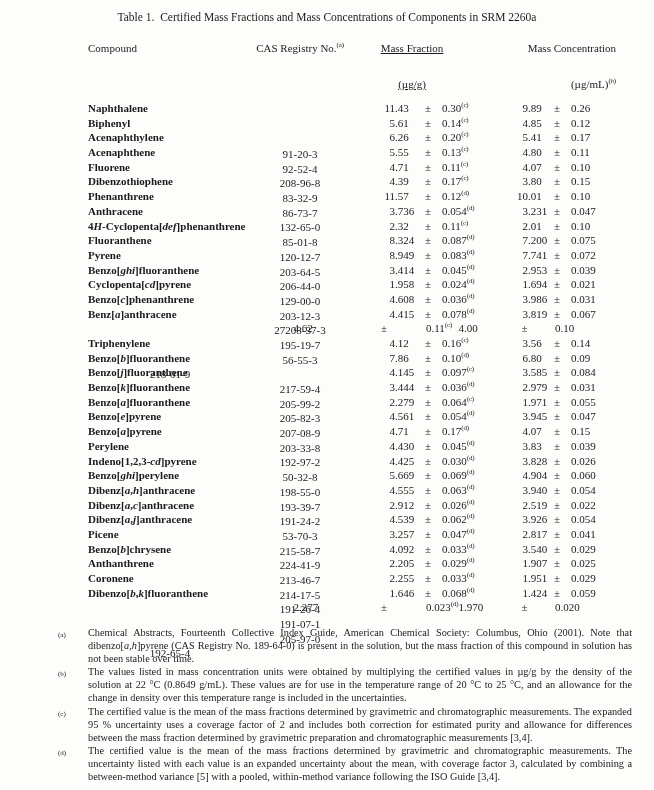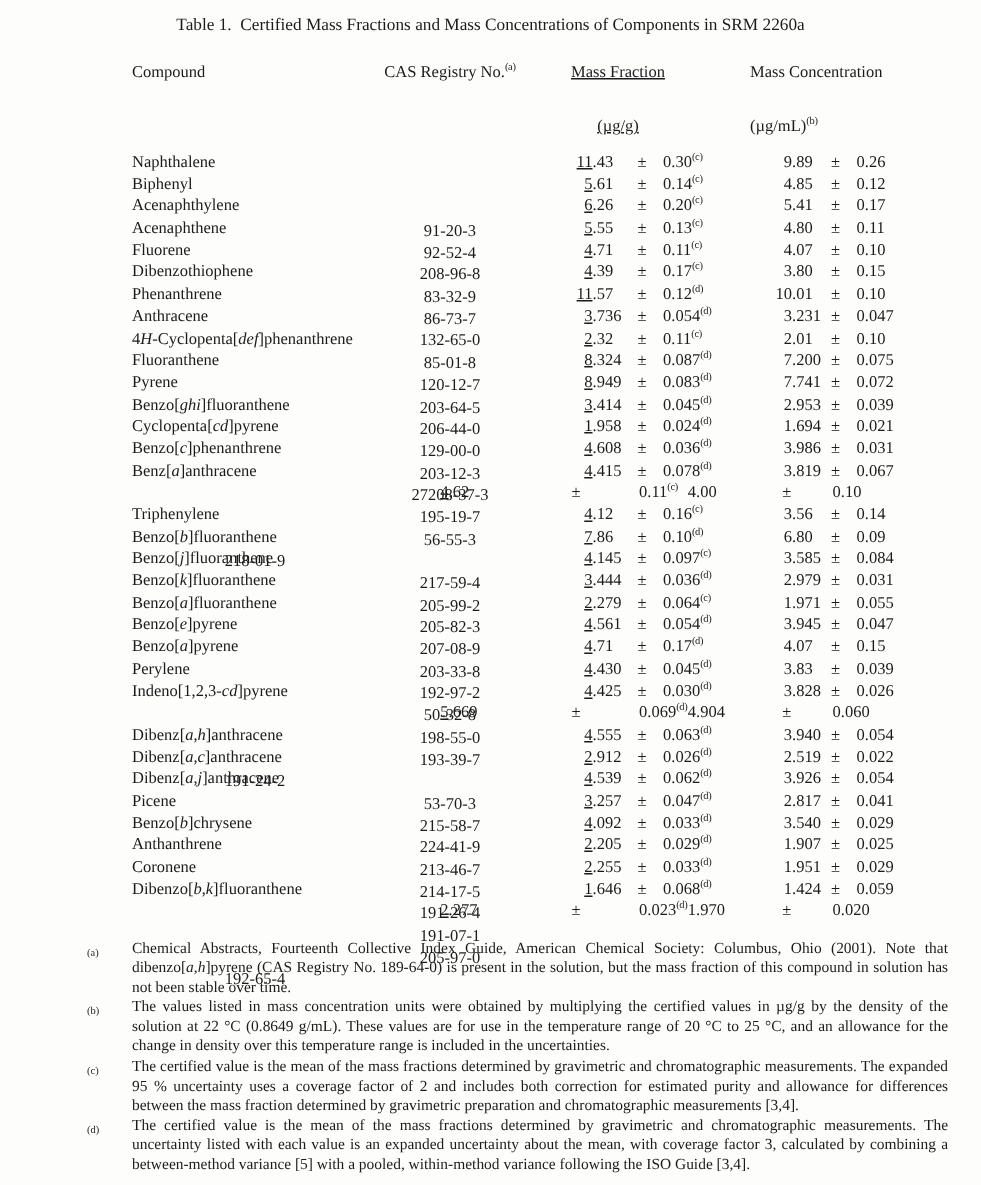--- a/index.html
+++ b/index.html
@@ -18,28 +18,28 @@
   
   .grid{
     display:grid;
     grid-template-columns:164px 96px 72px 16px 64px 49px 16px 65px;
     margin-left:88px;
   }
   .hdr1{position:absolute;top:42px;left:0;width:654px;font-size:11px;}
   .hdr2{position:absolute;top:78px;left:0;width:654px;font-size:11px;}
   .h-cas{text-align:center;white-space:nowrap;}
   .h-mf{grid-column:3/6;text-align:center;padding-right:24px;white-space:nowrap;text-decoration:underline;}
-  .h-mc{grid-column:6/9;text-align:left;padding-right:14px;white-space:nowrap;}
+  .h-mc{grid-column:6/9;text-align:right;padding-right:14px;white-space:nowrap;}
   .rows{position:absolute;top:101px;left:0;width:654px;font-size:11px;}
   .row{height:14.7px;line-height:14.7px;}
-  .c-compound{white-space:nowrap;overflow:visible;}
+  .c-compound{white-space:nowrap;overflow:visible;font-weight:bold;}
   .c-cas{text-align:center;white-space:nowrap;margin-top:46px;}
   .c-val{white-space:nowrap;}
   .c-val .int{display:inline-block;text-align:right;}
-  .mf-int{width:47px;text-decoration:underline;}
+  .mf-int{width:47px;}
   .mc-int{width:28px;}
   .c-pm{text-align:center;}
   .c-unc{padding-left:6px;white-space:nowrap;}
   sup,.supmark{font-size:7px;line-height:0;vertical-align:super;letter-spacing:-0.2px;}
   .footnotes{
     position:absolute;top:626px;left:57px;width:575px;
     font-size:10.3px;line-height:13.1px;text-align:justify;
   }
   .fn{position:relative;padding-left:31px;}
   .fn-marker{position:absolute;left:1px;top:3px;font-size:7px;}
@@ -310,20 +310,21 @@
     <div class="c-compound">Indeno[1,2,3-<i>cd</i>]pyrene</div>
     <div class="c-cas">193-39-7</div>
     <div class="c-val"><span class="int mf-int">4</span><span class="frac">.425</span></div>
     <div class="c-pm">±</div>
     <div class="c-unc"><span>0.030</span><span class="supmark">(d)</span></div>
     <div class="c-val"><span class="int mc-int">3</span><span class="frac">.828</span></div>
     <div class="c-pm">±</div>
     <div class="c-unc">0.026</div>
   </div>
       <div class="row grid">
+    <div class="c-compound">Benzo[<i>ghi</i>]perylene</div>
     <div class="c-cas">191-24-2</div>
     <div class="c-val"><span class="int mf-int">5</span><span class="frac">.669</span></div>
     <div class="c-pm">±</div>
     <div class="c-unc"><span>0.069</span><span class="supmark">(d)</span></div>
     <div class="c-val"><span class="int mc-int">4</span><span class="frac">.904</span></div>
     <div class="c-pm">±</div>
     <div class="c-unc">0.060</div>
   </div>
       <div class="row grid">
     <div class="c-compound">Dibenz[<i>a</i>,<i>h</i>]anthracene</div>

